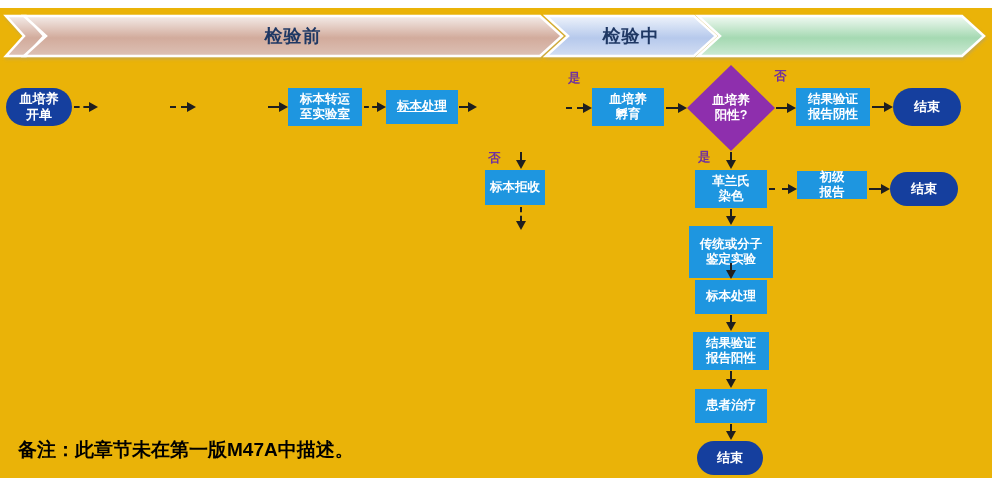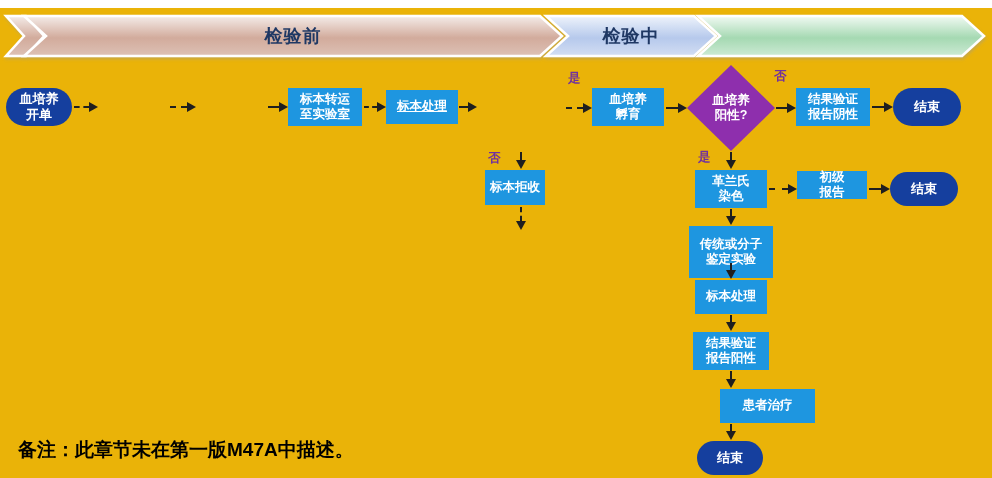--- a/index.html
+++ b/index.html
@@ -106,21 +106,21 @@
   <div class="node box" style="left:695px;top:162px;width:72px;height:38px;">革兰氏
 染色</div>
   <div class="node box" style="left:797px;top:163px;width:70px;height:28px;">初级
 报告</div>
   <div class="node pill" style="left:890px;top:164px;width:68px;height:34px;">结束</div>
   <div class="node box" style="left:689px;top:218px;width:84px;height:52px;">传统或分子
 鉴定实验</div>
   <div class="node box" style="left:695px;top:272px;width:72px;height:34px;">标本处理</div>
   <div class="node box" style="left:693px;top:324px;width:76px;height:38px;">结果验证
 报告阳性</div>
-  <div class="node box" style="left:720px;top:381px;width:95px;height:34px;">患者治疗</div>
+  <div class="node box" style="left:695px;top:381px;width:72px;height:34px;">患者治疗</div>
   <div class="node pill" style="left:697px;top:433px;width:66px;height:34px;">结束</div>
 
   <div class="arrow-h" style="left:74px;top:98px;width:15px;"></div>
   <div class="arrow-h" style="left:170px;top:98px;width:17px;"></div>
   <div class="arrow-h" style="left:268px;top:98px;width:11px;"></div>
   <div class="arrow-h" style="left:364px;top:98px;width:13px;"></div>
   <div class="arrow-h" style="left:459px;top:98px;width:9px;"></div>
   <div class="arrow-h" style="left:566px;top:99px;width:17px;"></div>
   <div class="arrow-h" style="left:666px;top:99px;width:12px;"></div>
   <div class="arrow-h" style="left:776px;top:99px;width:11px;"></div>

